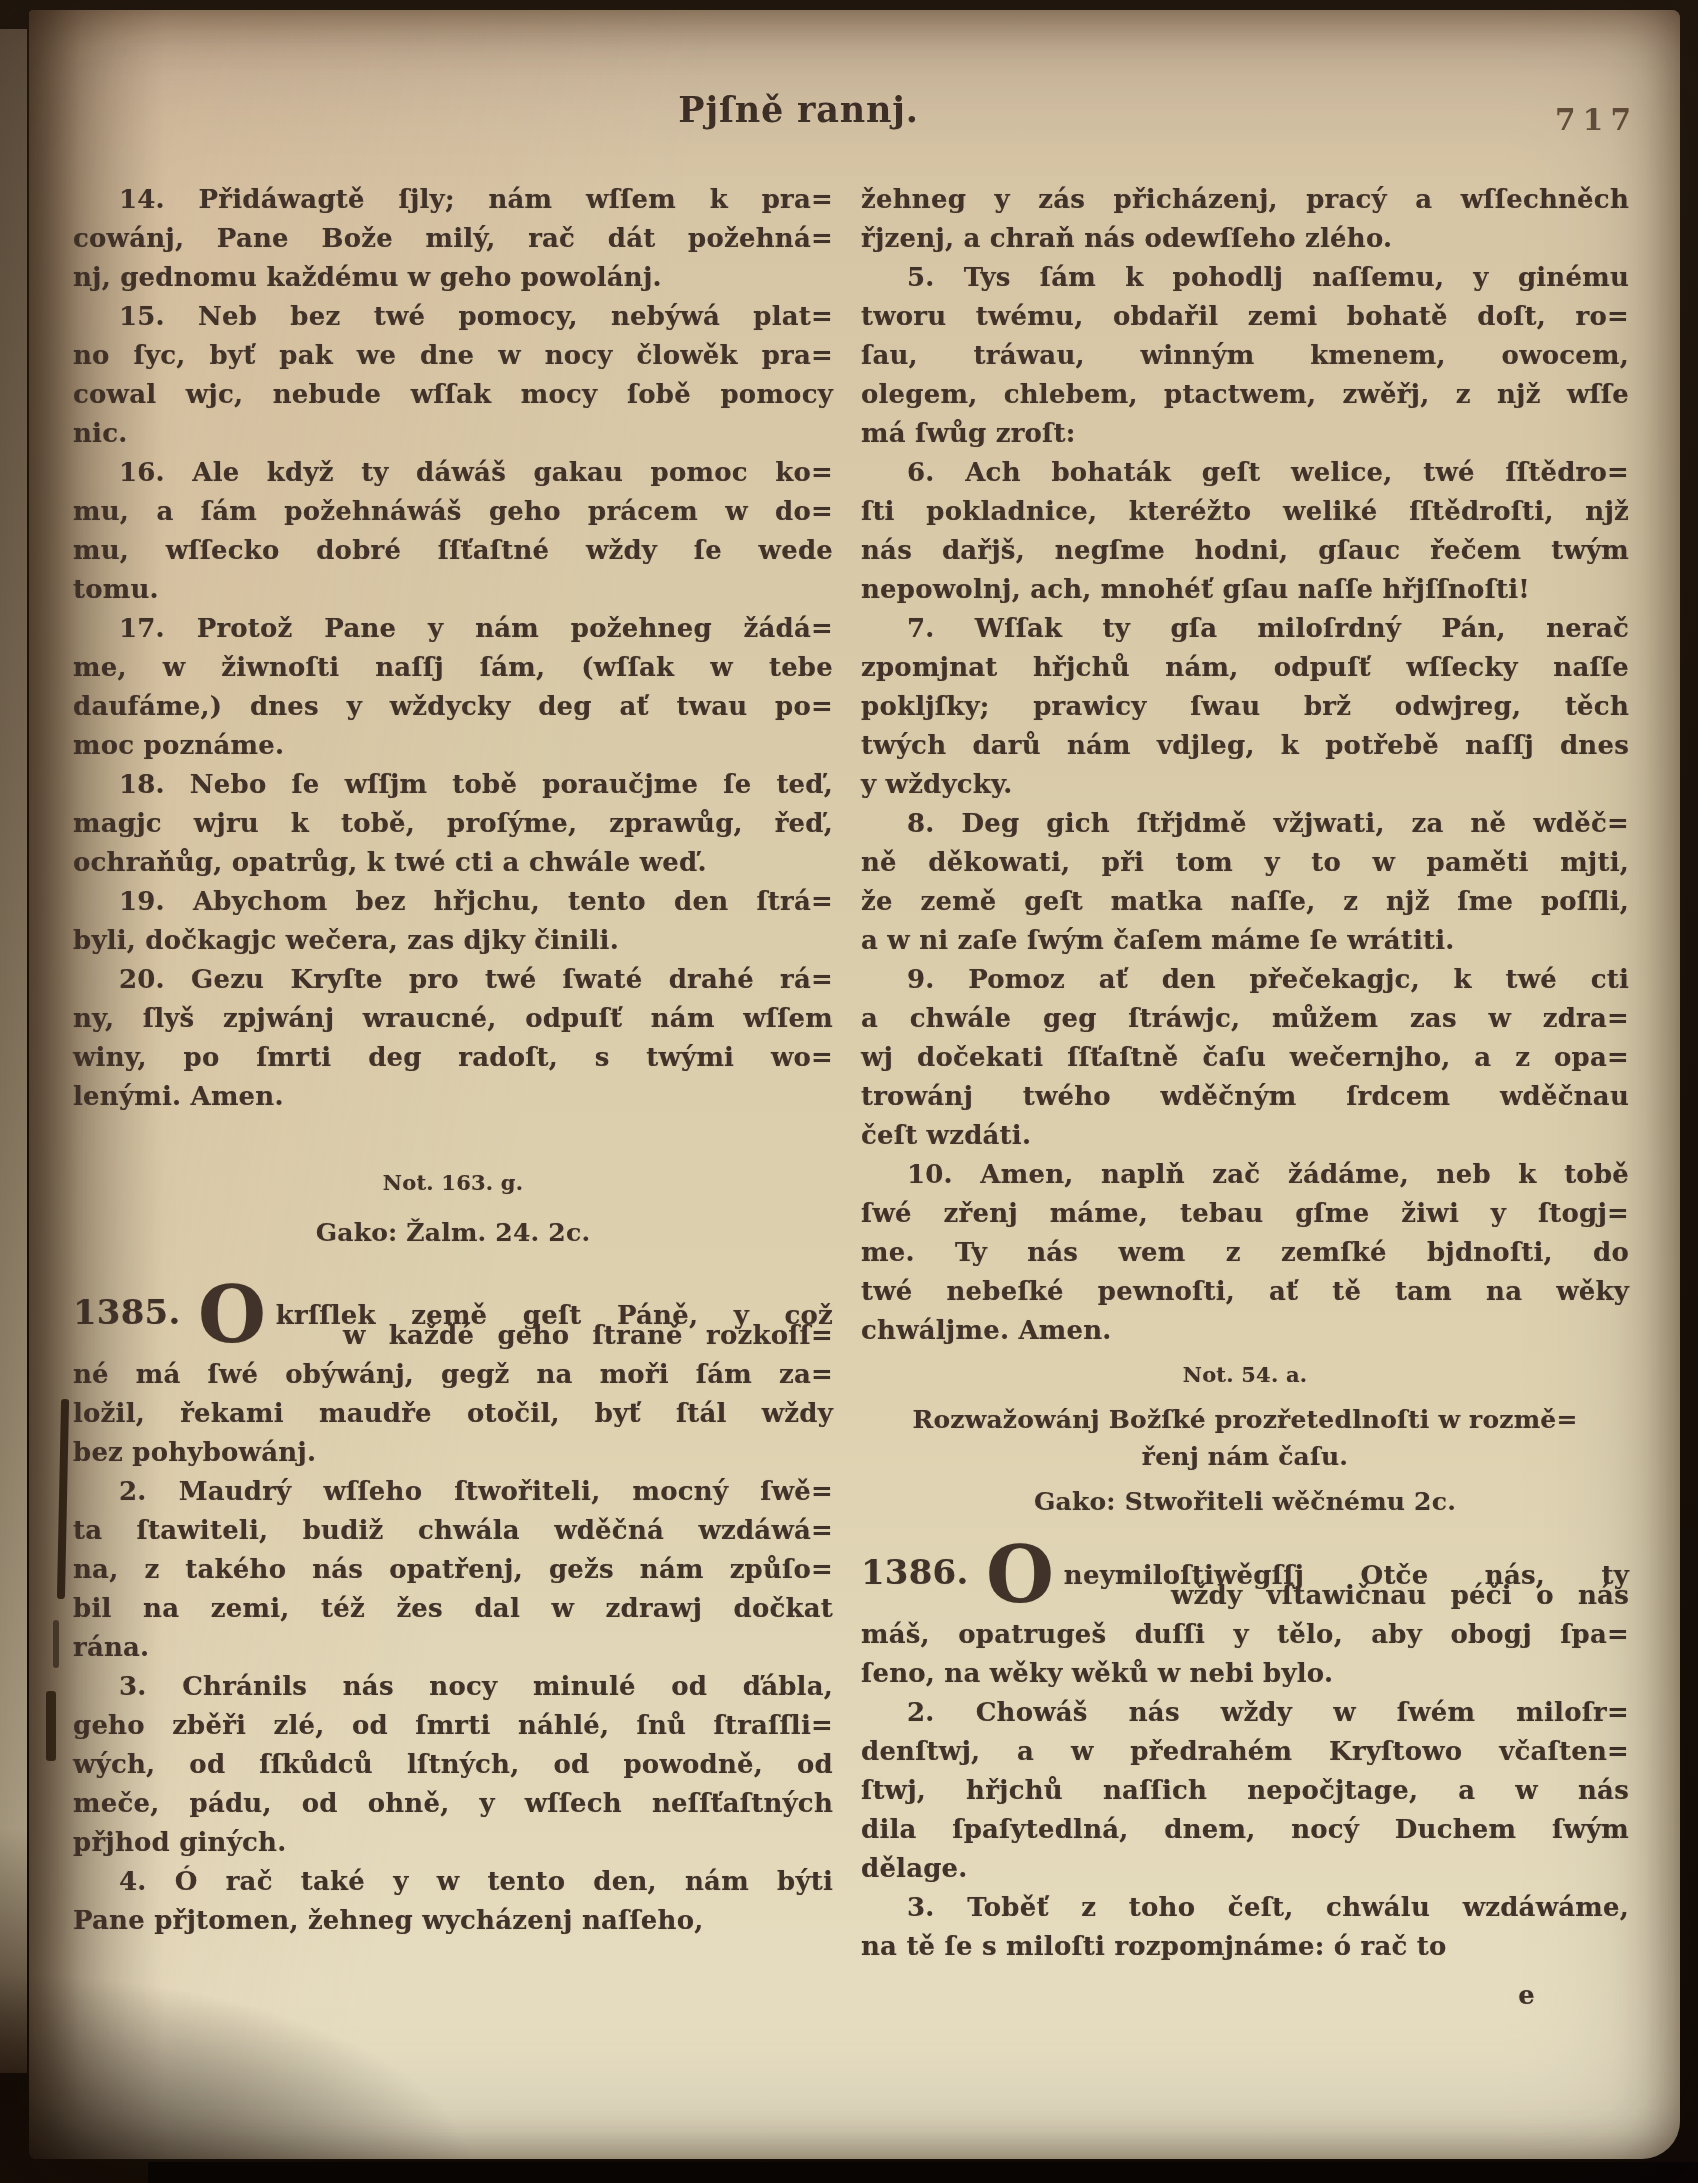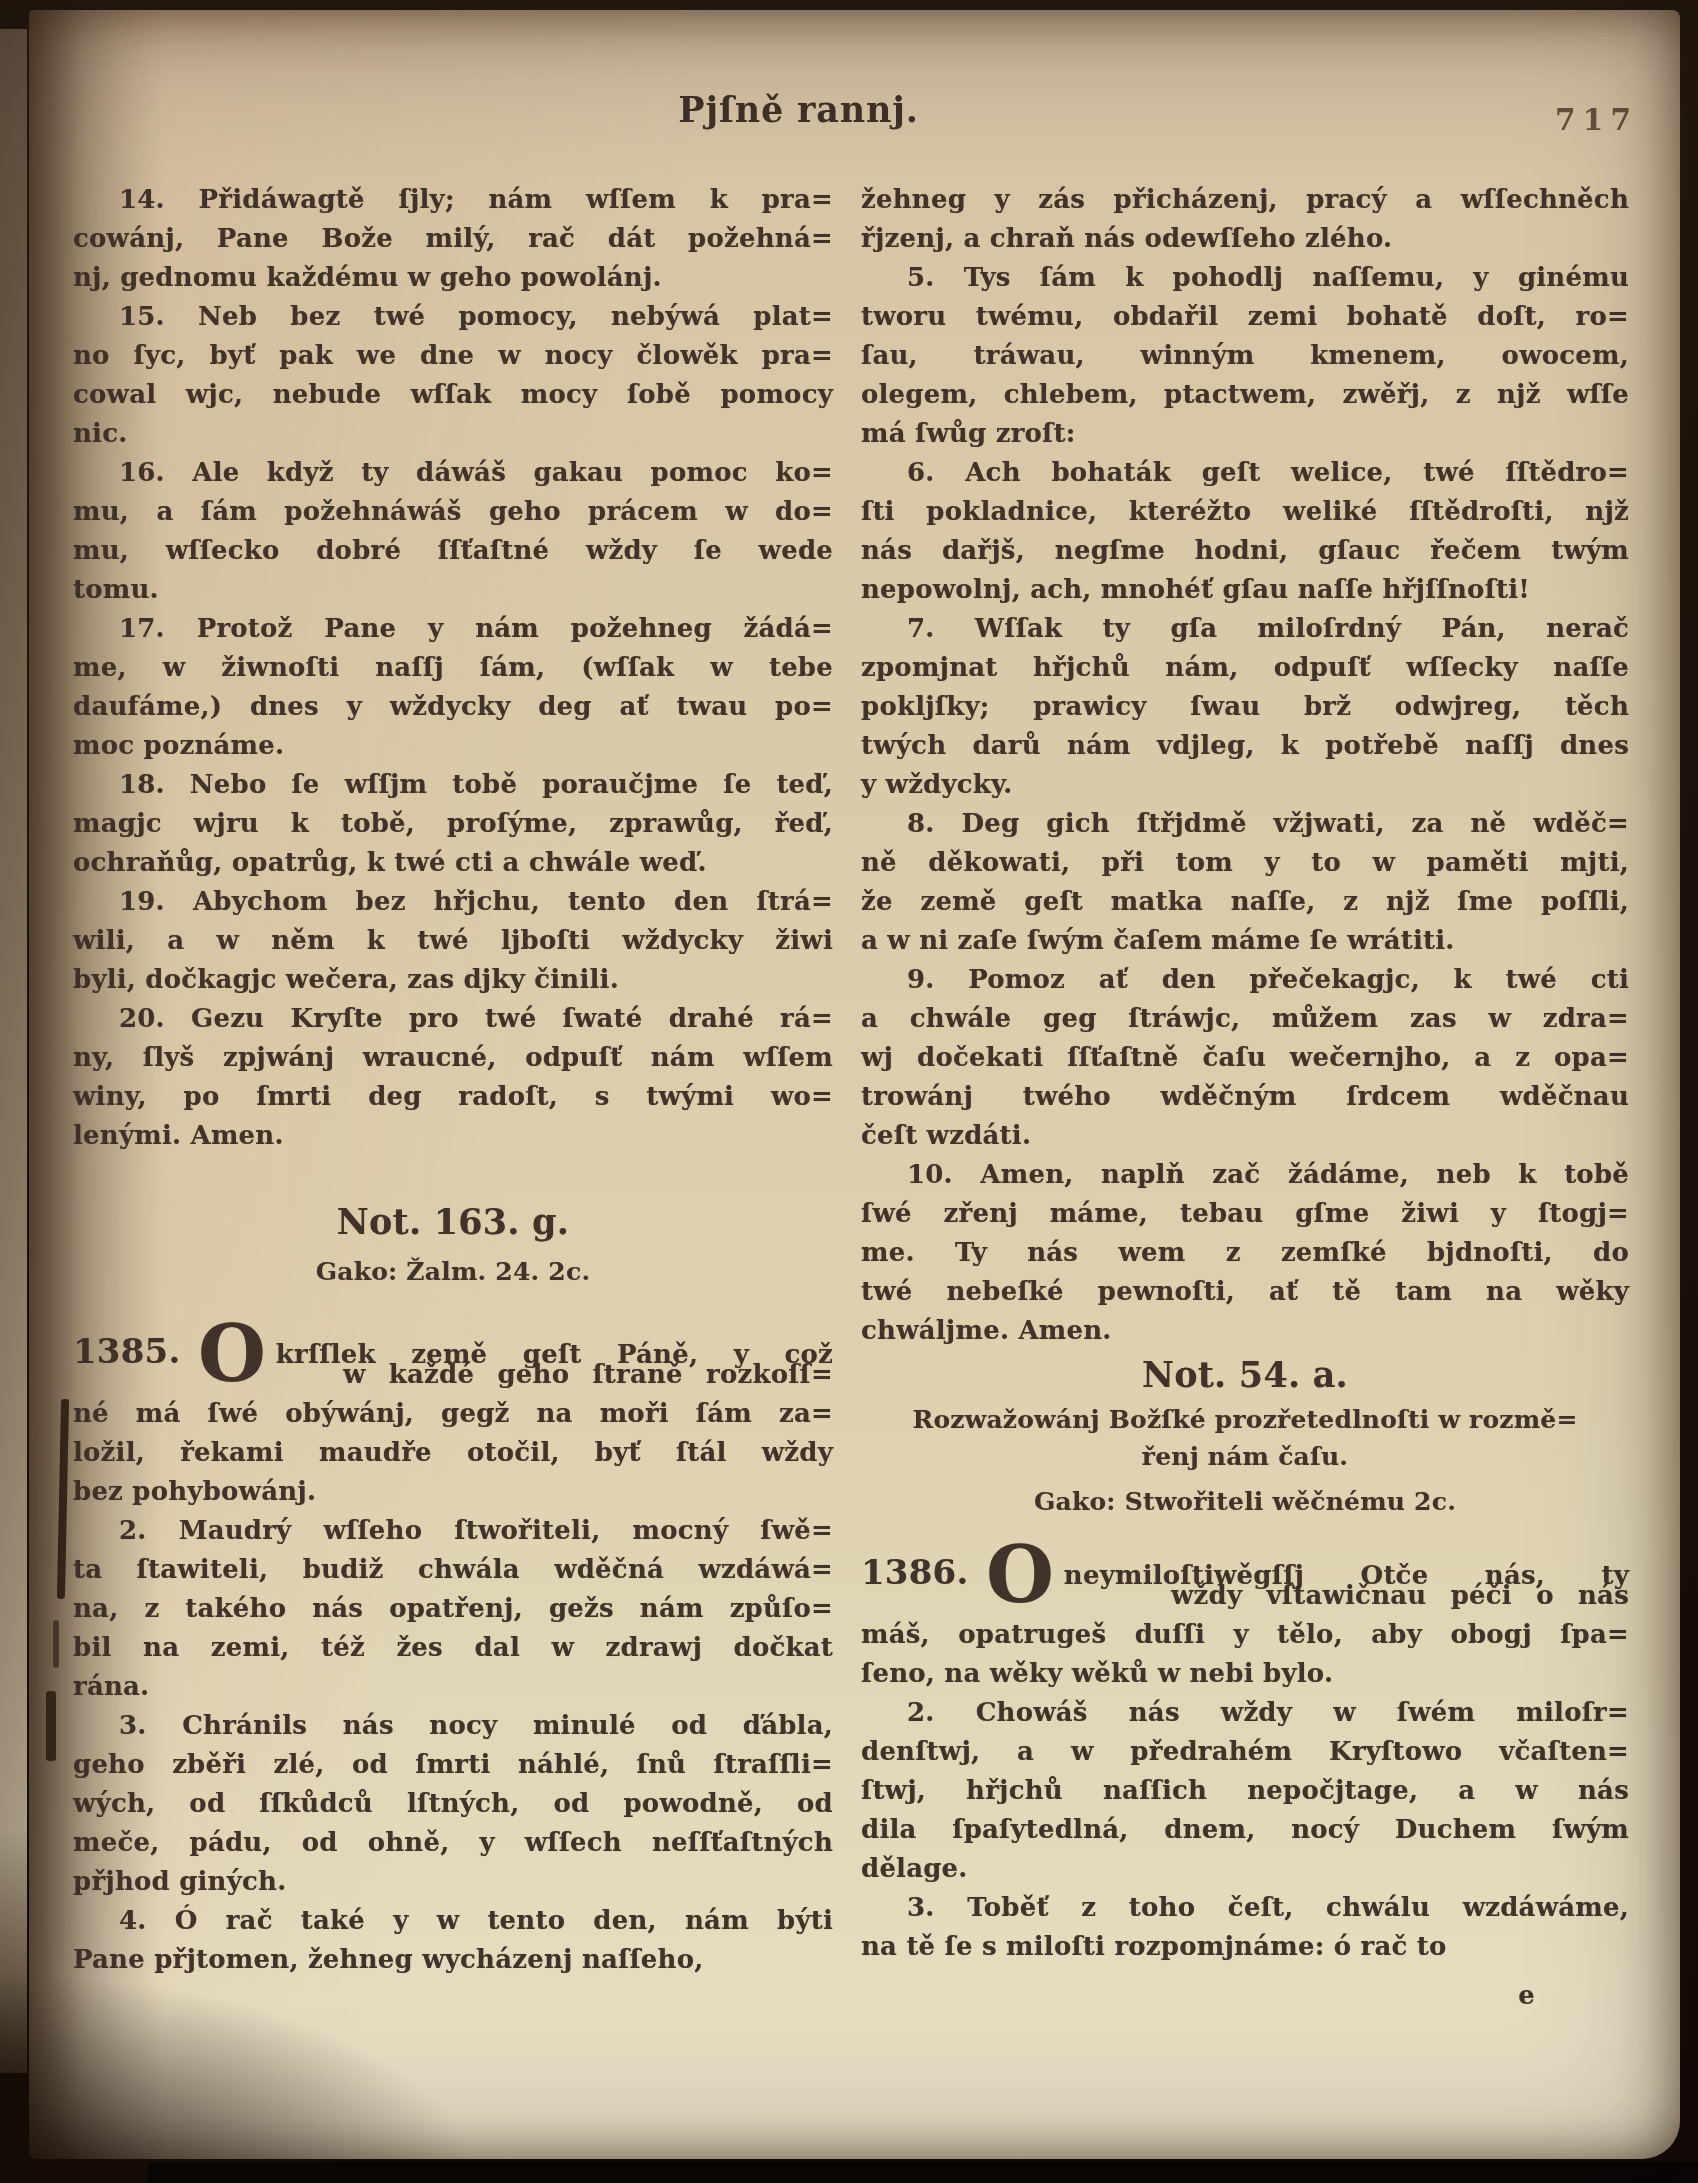--- a/index.html
+++ b/index.html
@@ -54,21 +54,21 @@
 
   .col{position:absolute;top:180px;color:#42332a;font-weight:700;font-size:26px;
        letter-spacing:0.2px;text-shadow:0 0 0.8px rgba(60,40,25,.35);}
   .col-left{left:73px;width:760px;}
   .col-right{left:861px;width:768px;}
 
   .line{height:39px;line-height:39px;white-space:nowrap;
         text-align:justify;text-align-last:justify;}
   .ind{text-indent:46px;}
   .end{text-align-last:left;}
-  .cnote{text-align:right;text-align-last:center;font-size:35px;height:42px;line-height:42px;}
+  .cnote{text-align:right;text-align-last:center;font-size:21px;height:42px;line-height:42px;}
   .cref{text-align:center;text-align-last:center;font-size:25px;height:35px;line-height:35px;}
   .chead{text-align:center;text-align-last:center;font-size:25px;height:37px;line-height:37px;}
   .cw{text-align:right;text-align-last:right;padding-right:94px;}
   .pl2{padding-left:270px;}
   .pl2b{padding-left:310px;}
   .mtA{margin-top:46px}.mtB{margin-top:11.2px}.mtC{margin-top:27px}
   .mtD{margin-top:4px}.mtE{margin-top:4.8px}.mtF{margin-top:9.6px}
   .mtG{margin-top:17.6px}.mtH{margin-top:9.6px}
   .hnum{font-size:34px;margin-right:17.6px;}
   .cap{display:inline-block;font-size:78px;line-height:39px;position:relative;top:17.6px;margin-right:9.6px;}
@@ -97,21 +97,20 @@
       <div class="line ">mu, wſſecko dobré ſſťaſtné wždy ſe wede</div>
       <div class="line end">tomu.</div>
       <div class="line ind">17. Protož Pane y nám požehneg žádá=</div>
       <div class="line ">me, w žiwnoſti naſſj ſám, (wſſak w tebe</div>
       <div class="line ">daufáme,) dnes y wždycky deg ať twau po=</div>
       <div class="line end">moc poznáme.</div>
       <div class="line ind">18. Nebo ſe wſſjm tobě poraučjme ſe teď,</div>
       <div class="line ">magjc wjru k tobě, proſýme, zprawůg, řeď,</div>
       <div class="line end">ochraňůg, opatrůg, k twé cti a chwále weď.</div>
       <div class="line ind">19. Abychom bez hřjchu, tento den ſtrá=</div>
-      <div class="line ">wili, a w něm k twé ljboſti wždycky žiwi</div>
       <div class="line end">byli, dočkagjc wečera, zas djky činili.</div>
       <div class="line ind">20. Gezu Kryſte pro twé ſwaté drahé rá=</div>
       <div class="line ">ny, ſlyš zpjwánj wraucné, odpuſť nám wſſem</div>
       <div class="line ">winy, po ſmrti deg radoſt, s twými wo=</div>
       <div class="line end">lenými. Amen.</div>
       <div class="line cnote mtA">Not. 163. g.</div>
       <div class="line cref mtB">Gako: Žalm. 24. 2c.</div>
       <div class="line hymn mtC"><span class="hnum">1385.</span><span class="cap">O</span><span class="hrest">krſſlek země geſt Páně, y což</span></div>
       <div class="line pl2">w každé geho ſtraně rozkoſſ=</div>
       <div class="line ">né má ſwé obýwánj, gegž na moři ſám za=</div>

